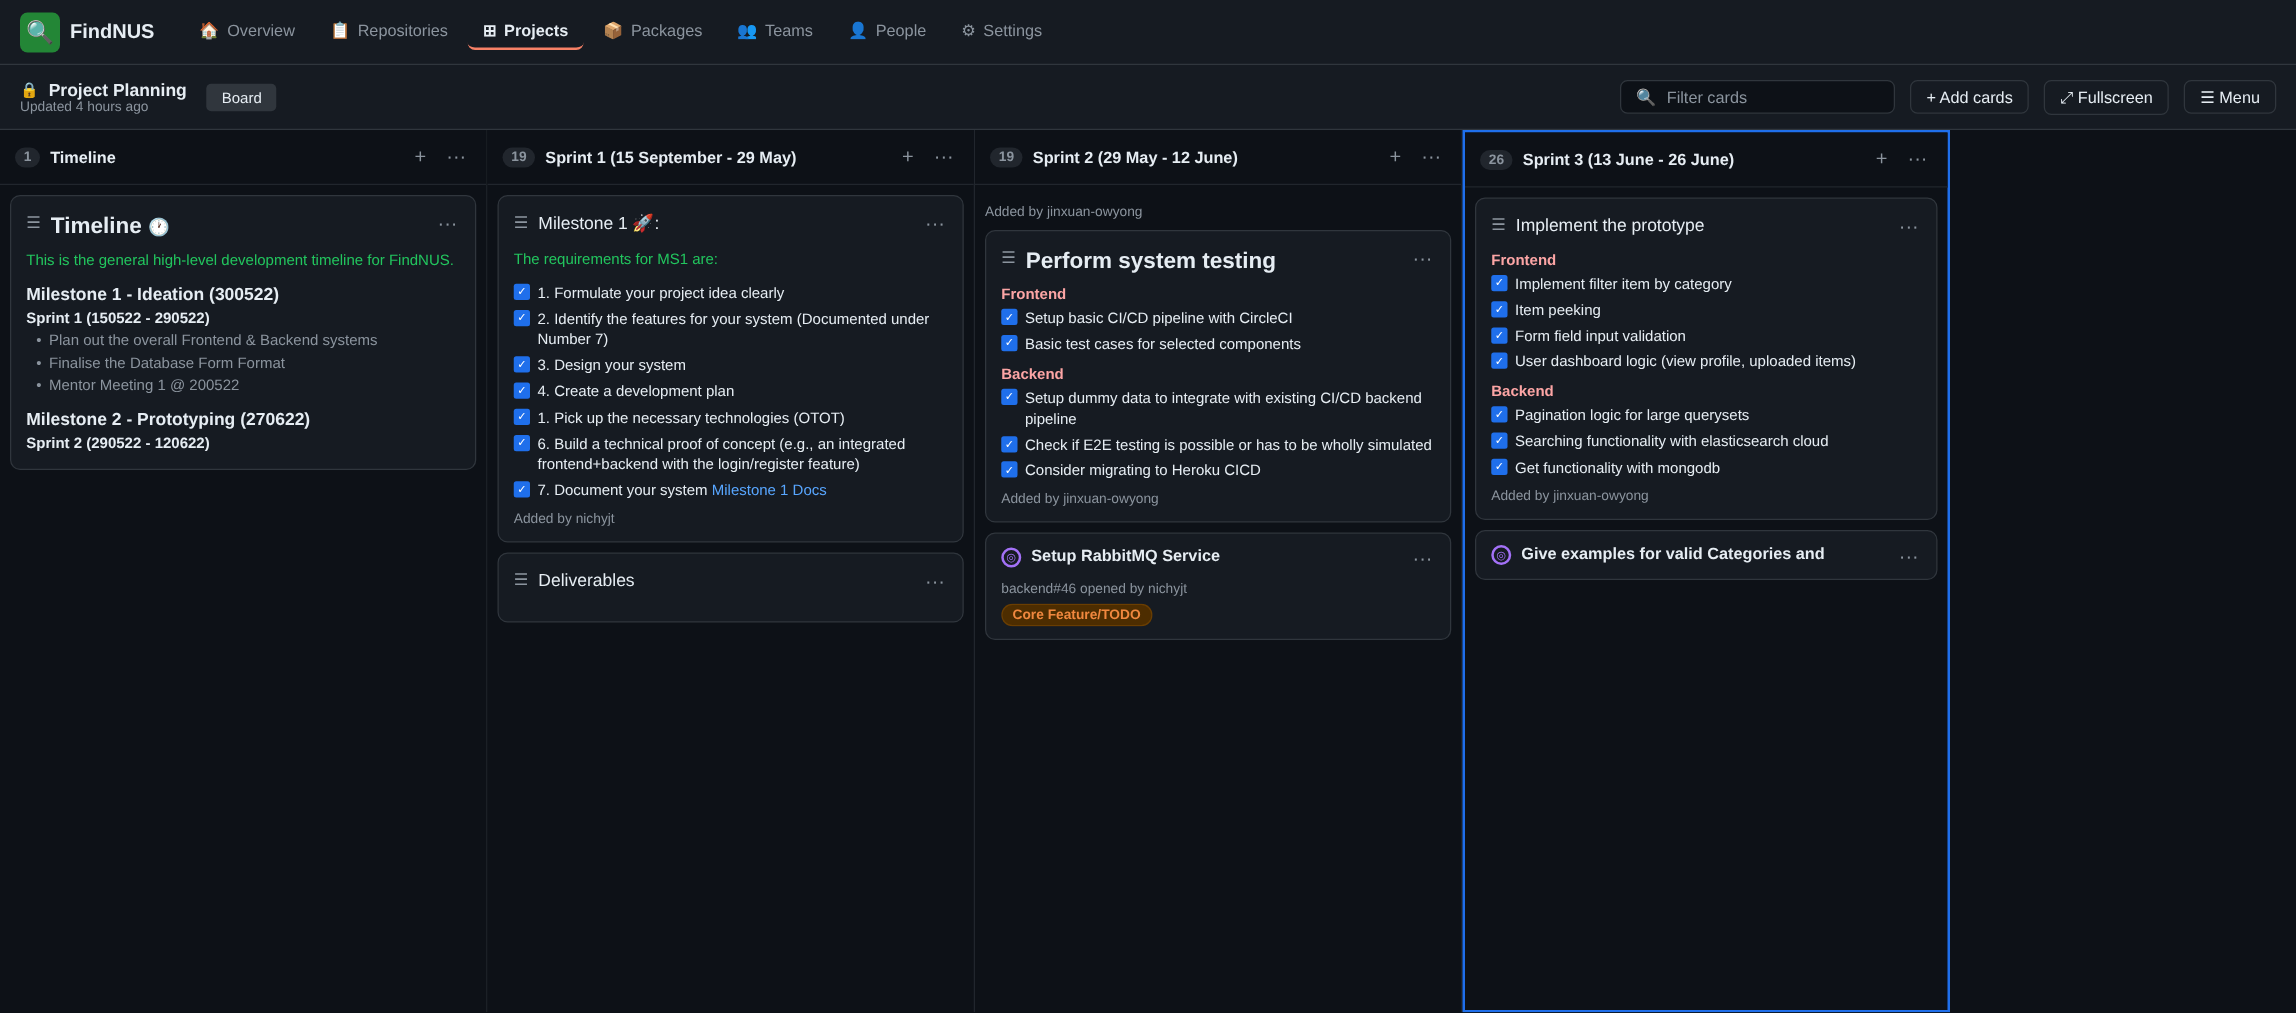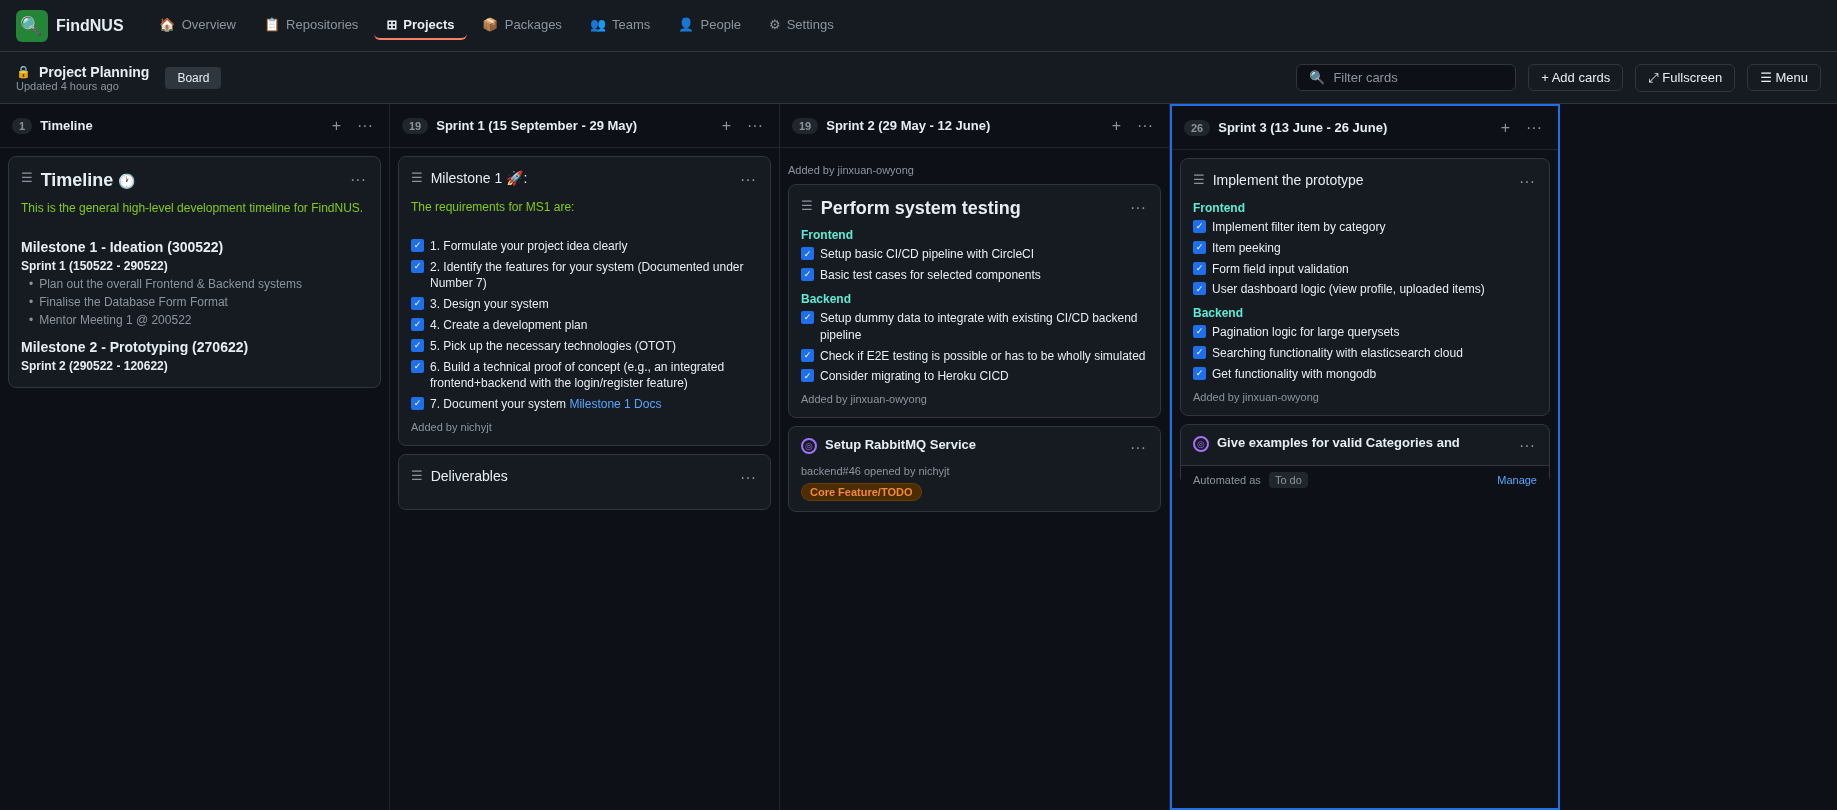--- a/index.html
+++ b/index.html
@@ -226,29 +226,29 @@
     }
     .card-menu {
       color: #8b949e;
       cursor: pointer;
       font-size: 16px;
       background: none;
       border: none;
       padding: 2px;
     }
     .card-desc {
-      color: #84cc16;
+      color: #22c55e;
       font-size: 12px;
       line-height: 1.4;
-      margin-bottom: 22px;
+      margin-bottom: 10px;
     }
     .section-heading {
       font-size: 12px;
       font-weight: 700;
-      color: #5eead4;
+      color: #fca5a5;
       margin: 8px 0 4px 0;
     }
     .milestone-title {
       font-size: 14px;
       font-weight: 700;
       color: #e6edf3;
       margin: 10px 0 2px 0;
     }
     .sprint-title {
       font-size: 12px;
@@ -526,21 +526,21 @@
           <div class="checklist-item">
             <div class="check-box">✓</div>
             <span>3. Design your system</span>
           </div>
           <div class="checklist-item">
             <div class="check-box">✓</div>
             <span>4. Create a development plan</span>
           </div>
           <div class="checklist-item">
             <div class="check-box">✓</div>
-            <span>5. Pick up the necessary technologies (OTOT)</span>
+            <span>1. Pick up the necessary technologies (OTOT)</span>
           </div>
           <div class="checklist-item">
             <div class="check-box">✓</div>
             <span>6. Build a technical proof of concept (e.g., an integrated frontend+backend with the login/register feature)</span>
           </div>
           <div class="checklist-item">
             <div class="check-box">✓</div>
             <span>7. Document your system <a href="#" class="check-link">Milestone 1 Docs</a></span>
           </div>
         </div>
@@ -665,22 +665,17 @@
         </div>
         <p class="added-by">Added by jinxuan-owyong</p>
       </div>
 
       <div class="issue-card" style="padding-bottom:0;">
         <div class="issue-header">
           <div class="issue-icon purple">◎</div>
           <span class="issue-title">Give examples for valid Categories and</span>
           <button class="card-menu">···</button>
         </div>
-        <div class="automated-bar">
-          <span>Automated as</span>
-          <span class="automated-pill">To do</span>
-          <span class="manage-link">Manage</span>
-        </div>
       </div>
     </div>
   </div>
 
 </div>
 
 </body></html>

